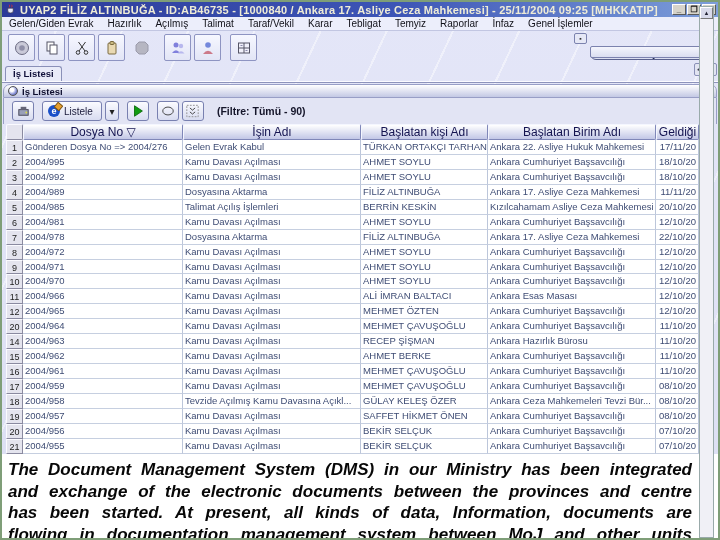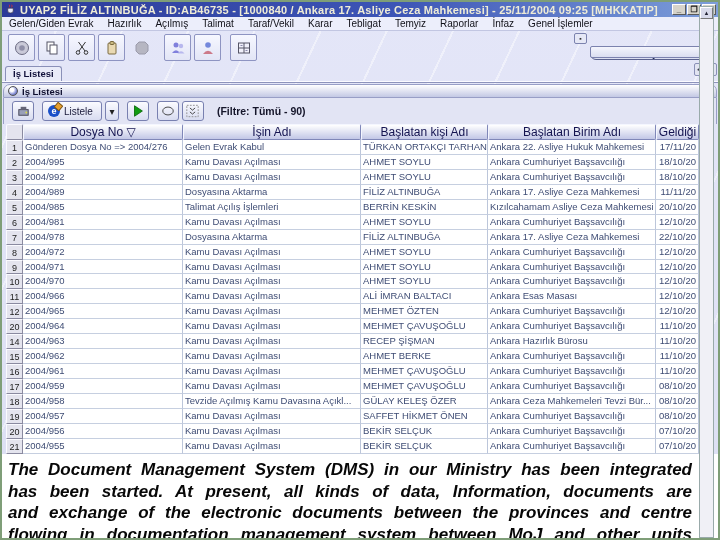--- a/index.html
+++ b/index.html
@@ -517,21 +517,21 @@
     <div class="vscroll">
       <span class="sbtn up">▲</span>
       <span class="thumb"></span>
       <span class="tick"></span>
       <span class="sbtn down">▼</span>
     </div>
   </div>
 
   <div class="caption">
       <div class="cap-line">The Document Management System (DMS) in our Ministry has been integrated</div>
+      <div class="cap-line">and exchange of the electronic documents between the provinces and centre</div>
       <div class="cap-line">has been started. At present, all kinds of data, Information, documents are</div>
-      <div class="cap-line">and exchange of the electronic documents between the provinces and centre</div>
       <div class="cap-line">flowing in documentation management system between MoJ and other units</div>
     </div>
   <div class="cap-scroll">
     <span class="sbtn up">▲</span>
   </div>
 
 </div>
 
 </body></html>

